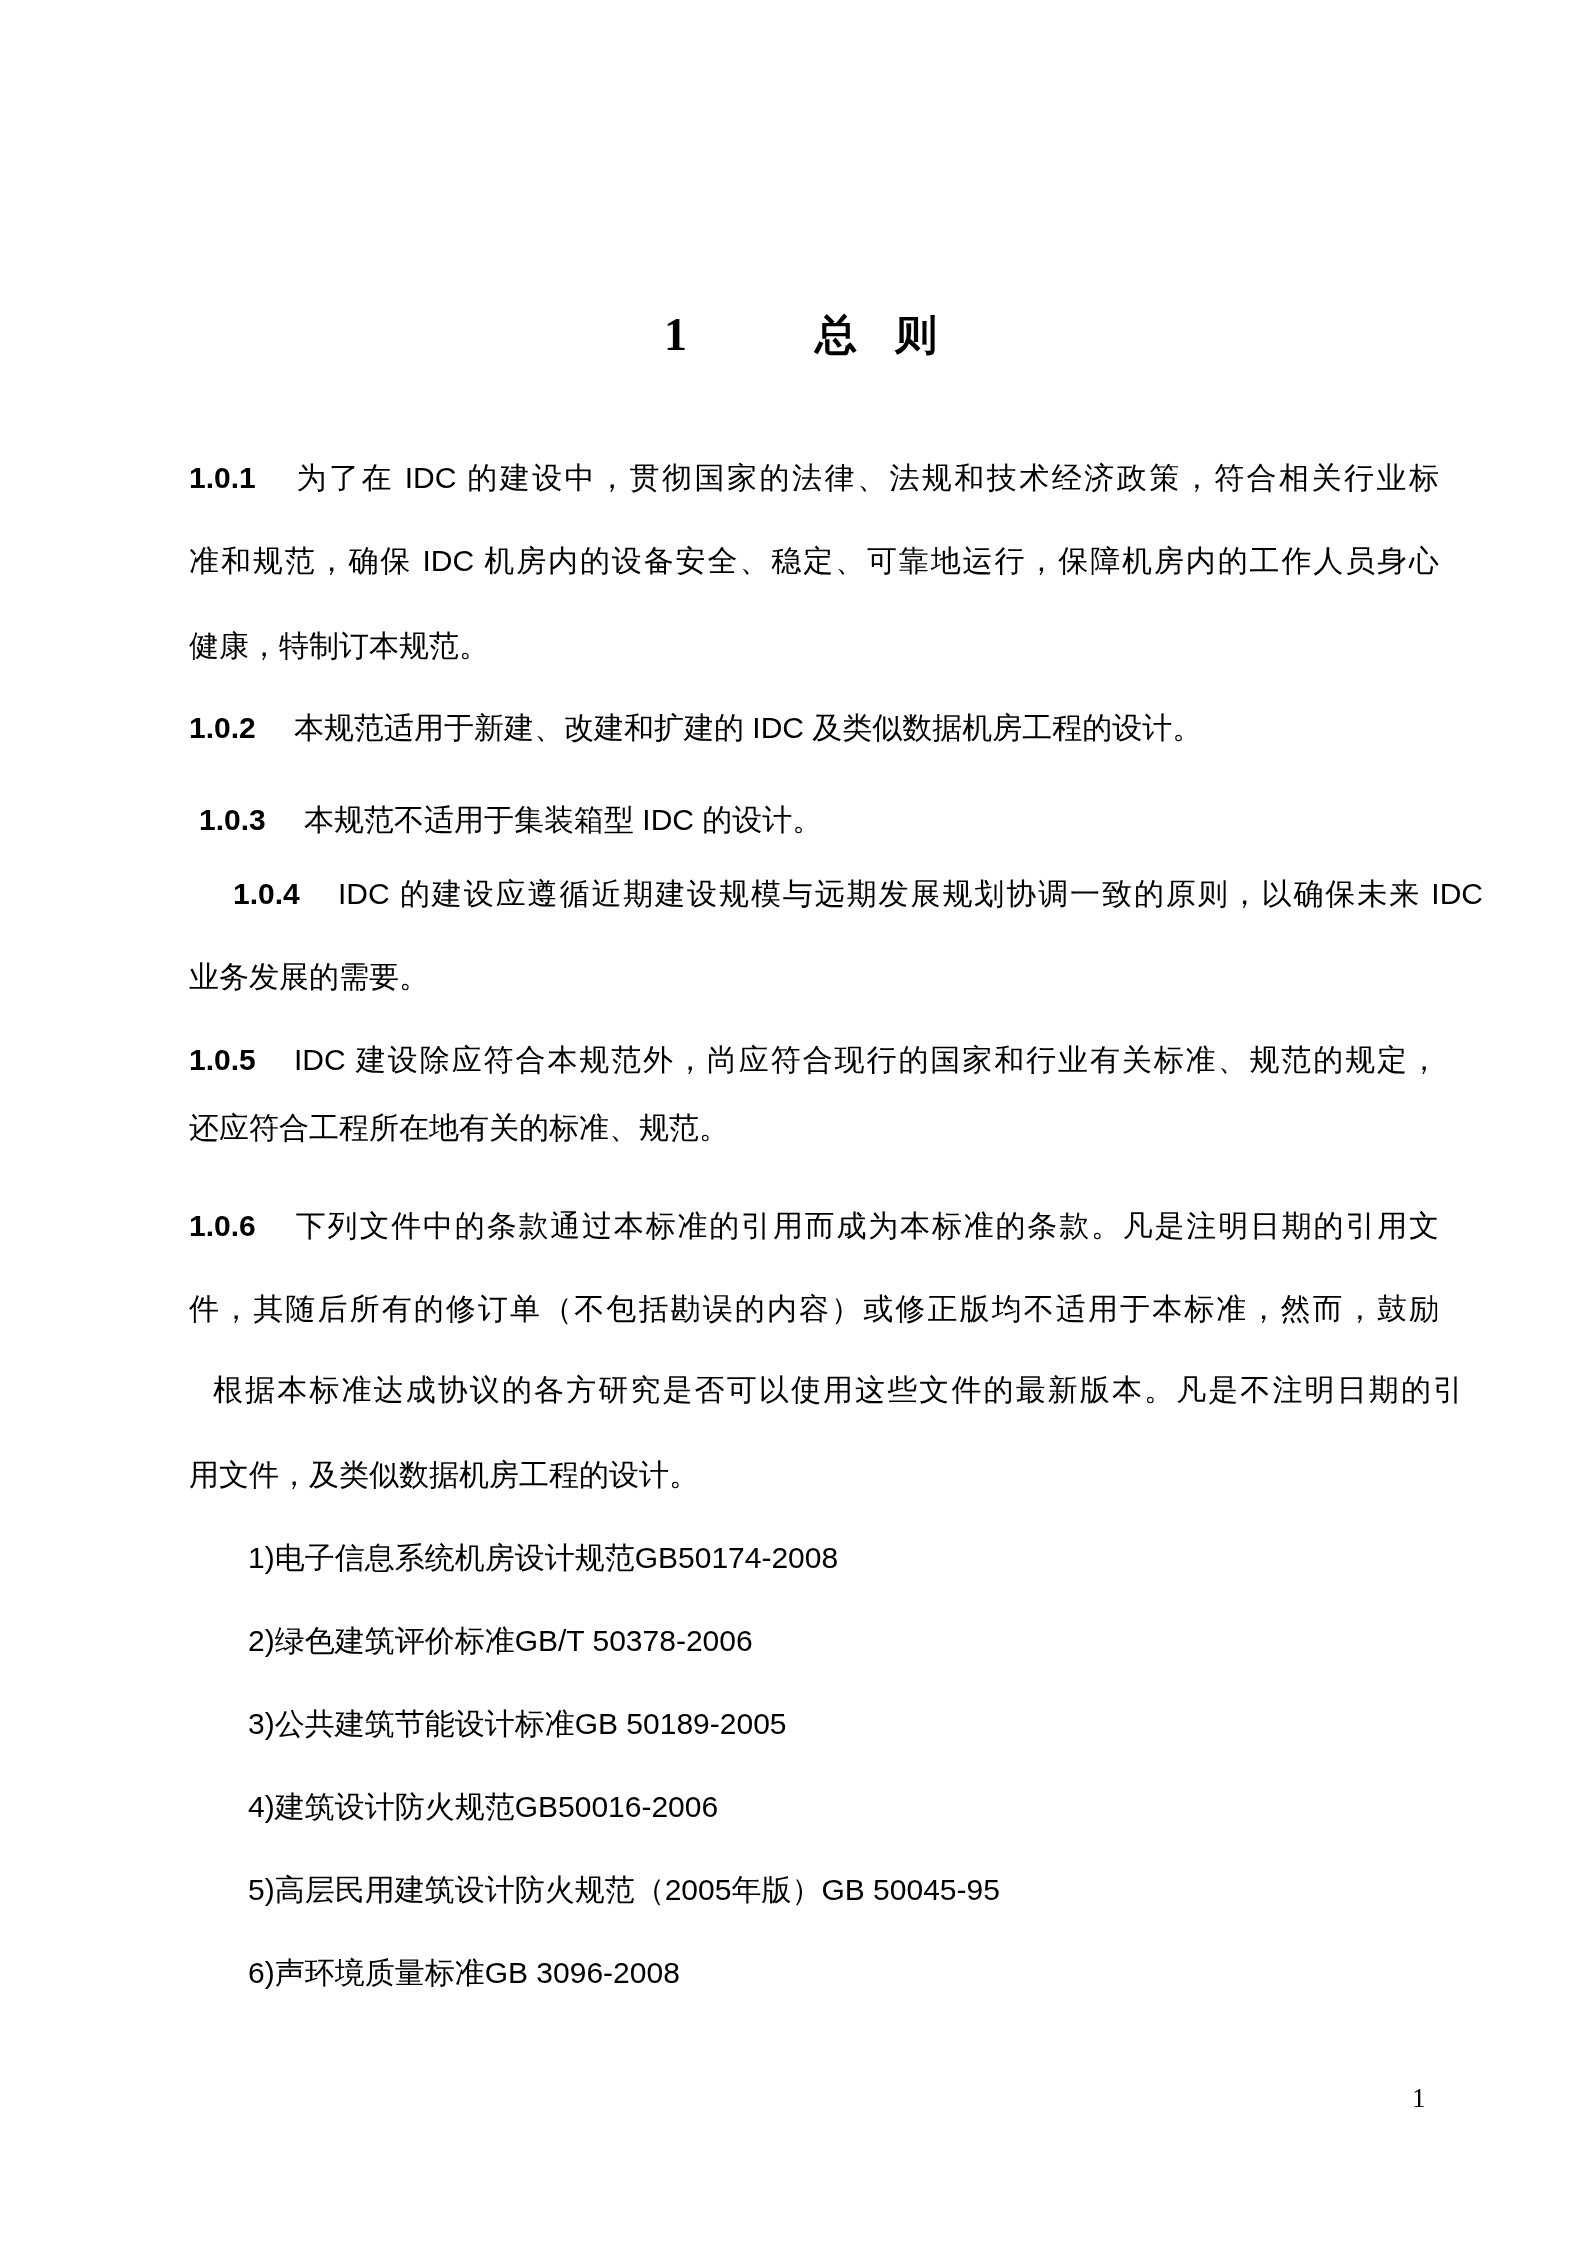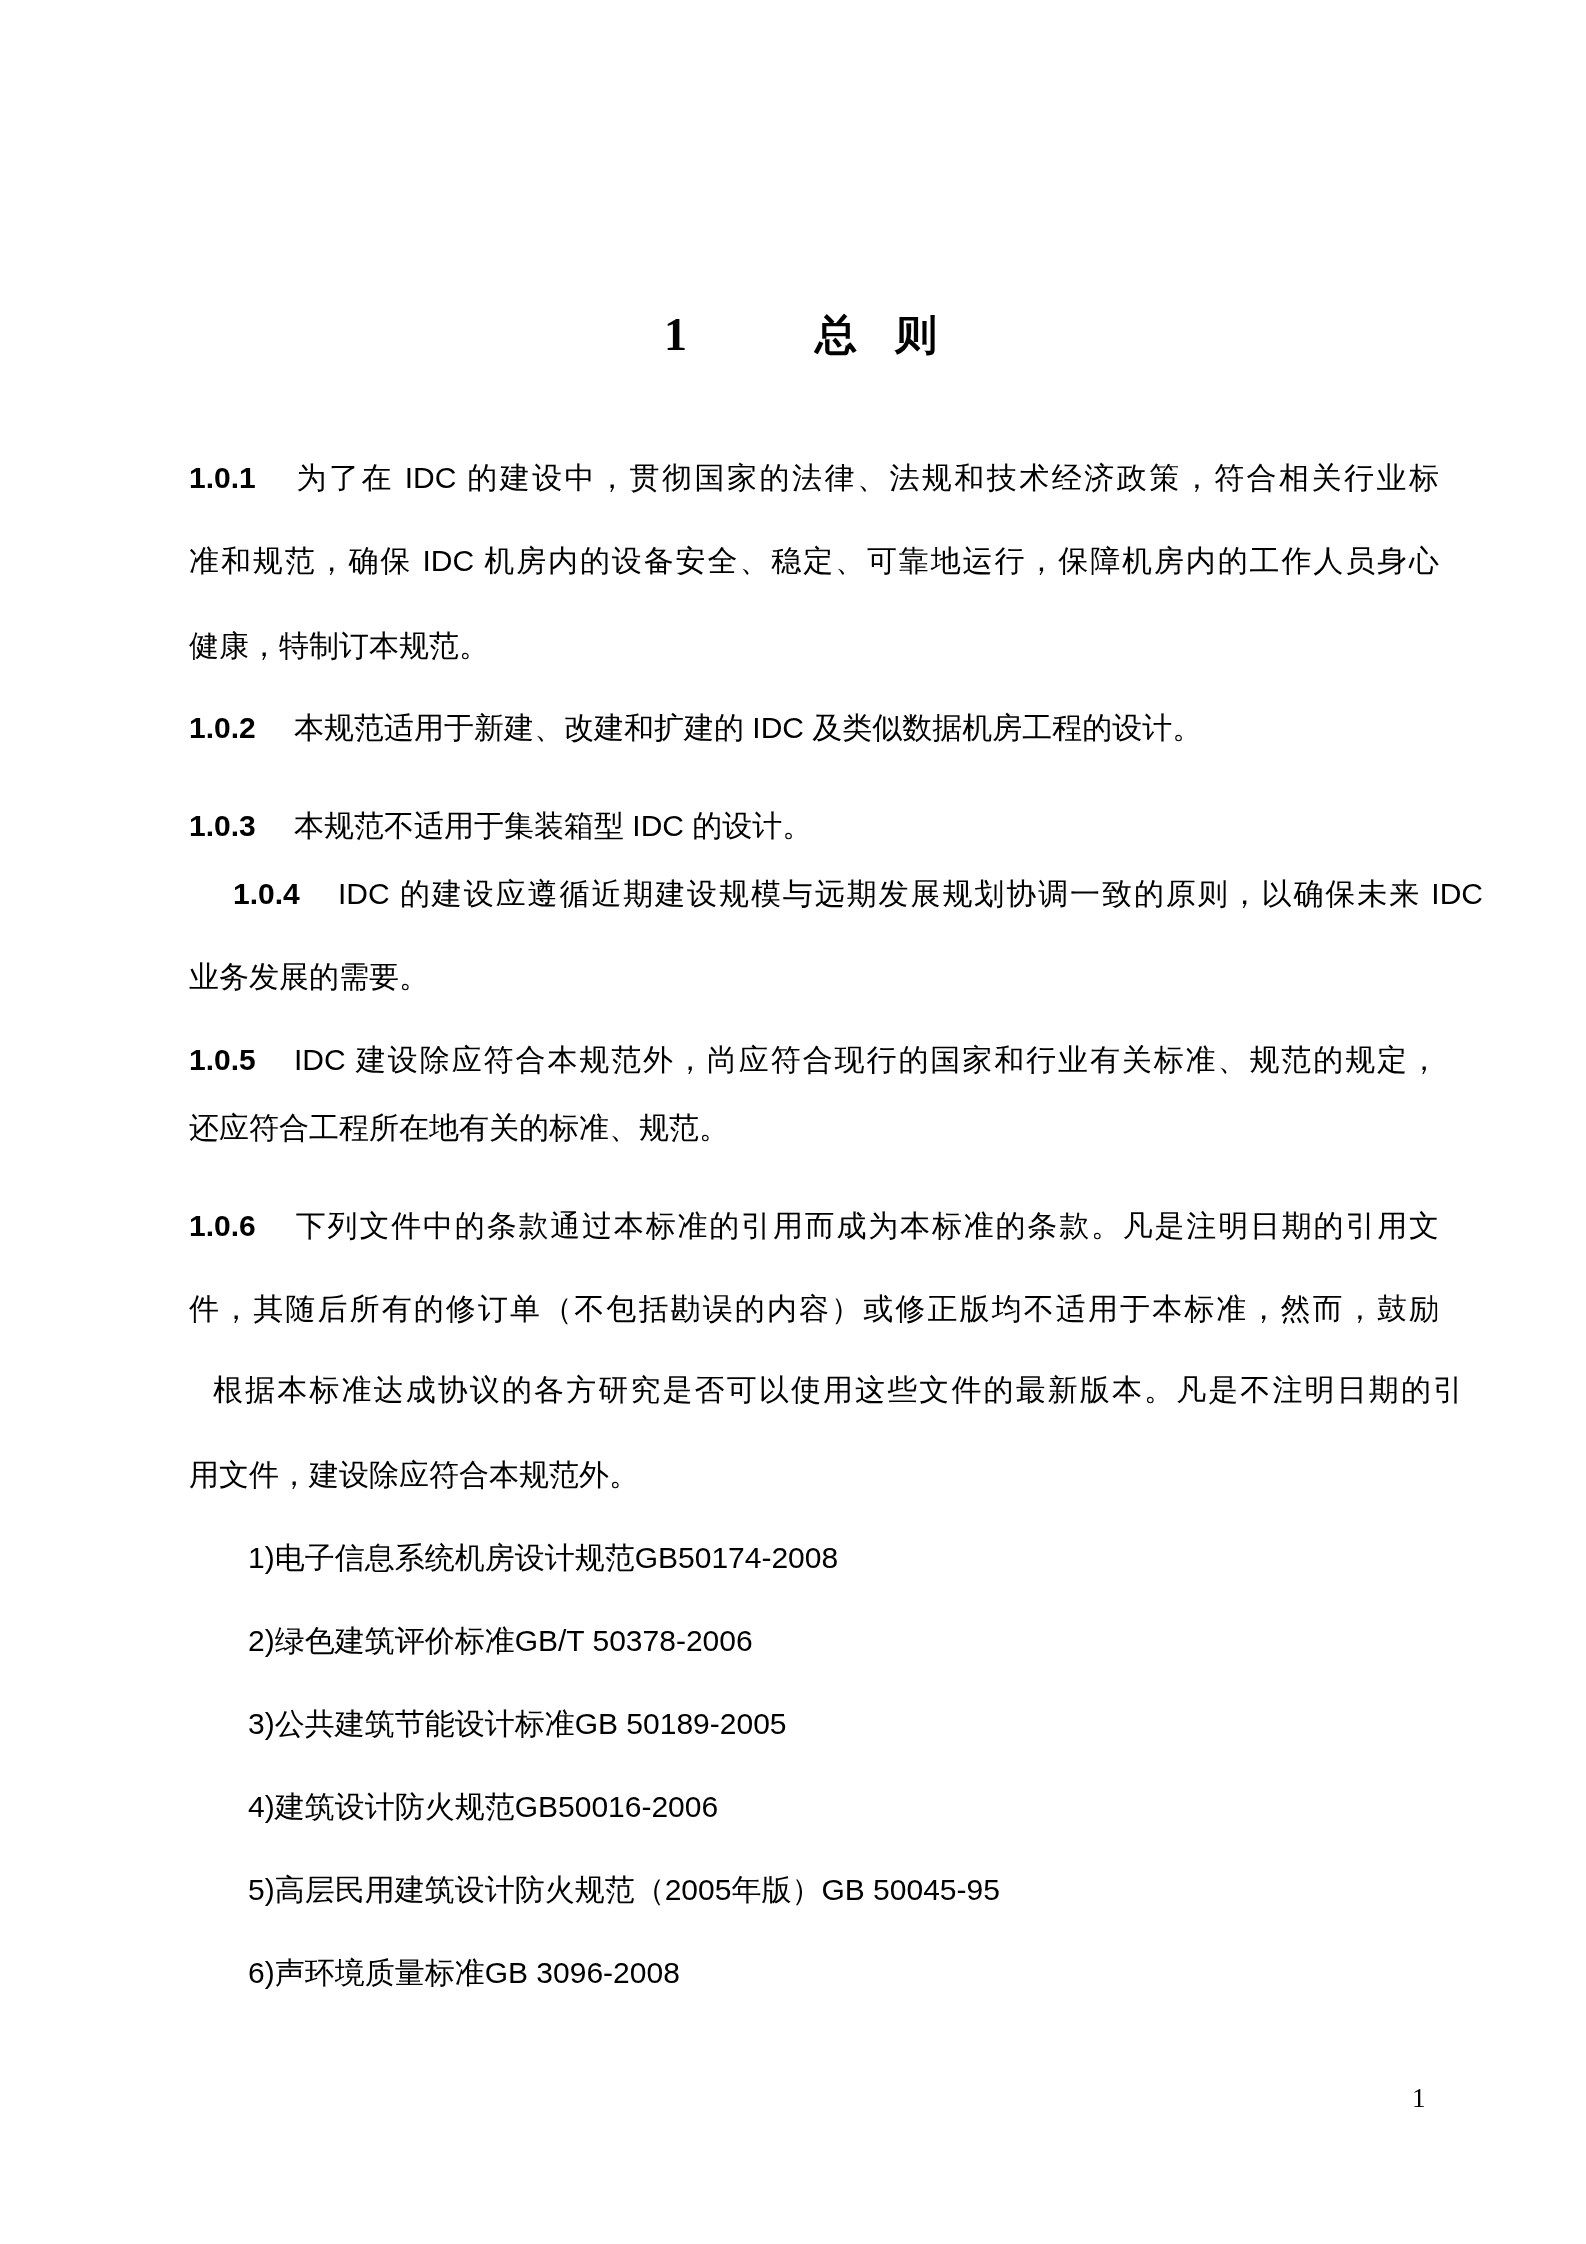--- a/index.html
+++ b/index.html
@@ -108,21 +108,21 @@
     </div>
   </div>
 
   <div class="body-text" style="top:686px;">
     <div class="line" style="top:0px;">
       <span class="clause-num">1.0.2</span><span>本规范适用于新建、改建和扩建的 IDC 及类似数据机房工程的设计。</span>
     </div>
   </div>
 
   <div class="body-text" style="top:769px;">
-    <div class="line" style="top:15px;">
+    <div class="line" style="top:9px;margin-left:10px;">
       <span class="clause-num">1.0.3</span><span>本规范不适用于集装箱型 IDC 的设计。</span>
     </div>
   </div>
 
   <div class="body-text" style="top:852px;">
     <div class="line just" style="top:0px;margin-left:44px;">
       <span class="clause-num">1.0.4</span><span>IDC 的建设应遵循近期建设规模与远期发展规划协调一致的原则，以确保未来 IDC</span>
     </div>
     <div class="line" style="top:83px;">
       <span>业务发展的需要。</span>
@@ -142,21 +142,21 @@
     <div class="line just" style="top:0px;">
       <span class="clause-num">1.0.6</span><span>下列文件中的条款通过本标准的引用而成为本标准的条款。凡是注明日期的引用文</span>
     </div>
     <div class="line just" style="top:83px;">
       <span>件，其随后所有的修订单（不包括勘误的内容）或修正版均不适用于本标准，然而，鼓励</span>
     </div>
     <div class="line just" style="top:164px;margin-left:24px;">
       <span>根据本标准达成协议的各方研究是否可以使用这些文件的最新版本。凡是不注明日期的引</span>
     </div>
     <div class="line" style="top:249px;">
-      <span>用文件，建设除应符合本规范外。</span>
+      <span>用文件，及类似数据机房工程的设计。</span>
     </div>
   </div>
 
   <div>
     <div class="ref-item" style="top:1516px;">1)电子信息系统机房设计规范GB50174-2008</div>
     <div class="ref-item" style="top:1599px;">2)绿色建筑评价标准GB/T 50378-2006</div>
     <div class="ref-item" style="top:1682px;">3)公共建筑节能设计标准GB 50189-2005</div>
     <div class="ref-item" style="top:1765px;">4)建筑设计防火规范GB50016-2006</div>
     <div class="ref-item" style="top:1848px;">5)高层民用建筑设计防火规范（2005年版）GB 50045-95</div>
     <div class="ref-item" style="top:1931px;">6)声环境质量标准GB 3096-2008</div>

